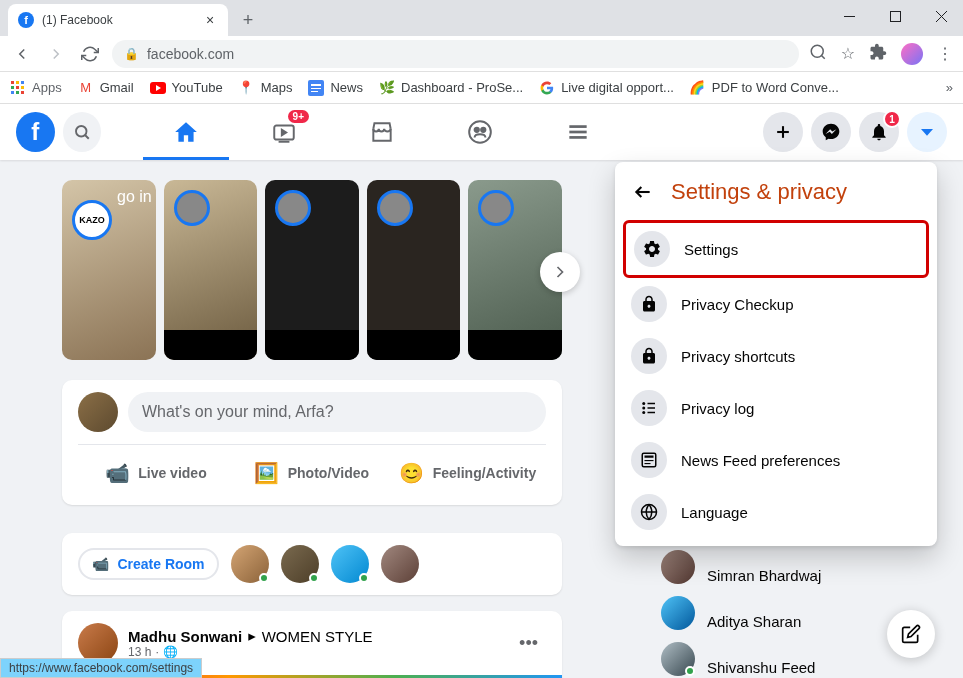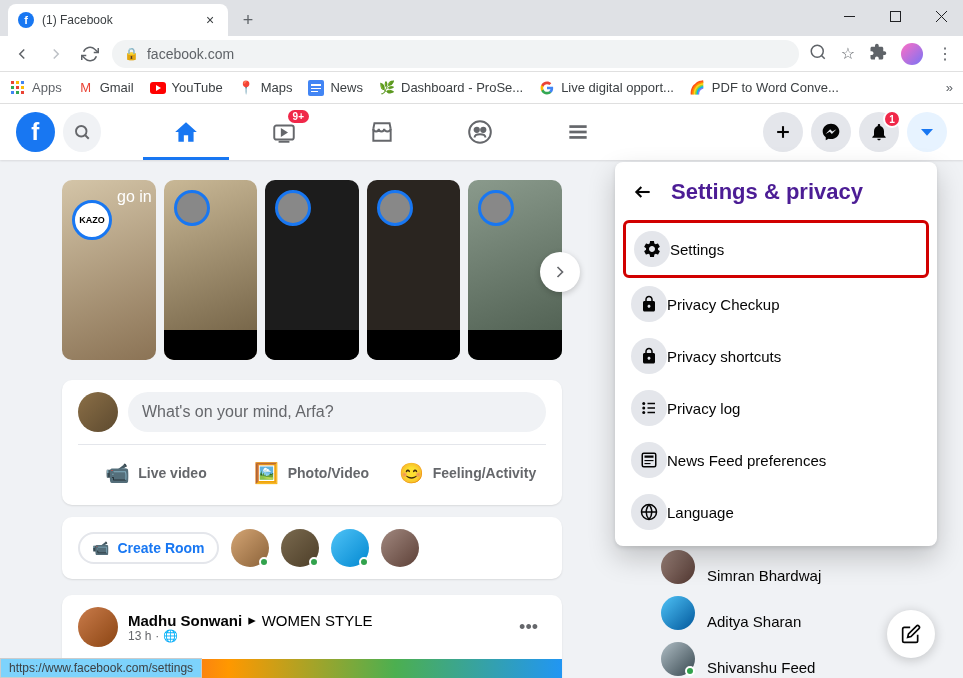--- a/index.html
+++ b/index.html
@@ -57,21 +57,21 @@
   .story.s3 { background: #1c1c1c; }
   .story.s4 { background: #2a2520; }
   .story.s5 { background: linear-gradient(160deg, #8a9a8c, #4a5a4c); }
   .story-avatar { position: absolute; top: 10px; left: 10px; width: 36px; height: 36px; border-radius: 50%; background: #888; border: 3px solid #1877f2; }
   .story-kazo { position: absolute; top: 20px; left: 10px; width: 40px; height: 40px; border-radius: 50%; background: #fff; display: flex; align-items: center; justify-content: center; font-size: 9px; font-weight: bold; border: 3px solid #1877f2; }
   .story-text { position: absolute; top: 8px; left: 55px; color: #fff; font-size: 16px; }
   .story-name-bottom { position: absolute; bottom: 0; left: 0; right: 0; height: 30px; background: #000; }
   .stories-next { position: absolute; right: -18px; top: 72px; width: 40px; height: 40px; border-radius: 50%; background: #fff; box-shadow: 0 2px 6px rgba(0,0,0,0.2); display: flex; align-items: center; justify-content: center; color: #65676b; z-index: 2; }
   
   
-  .composer { background: #fff; border-radius: 10px; padding: 12px 16px; box-shadow: 0 1px 2px rgba(0,0,0,0.1); margin-bottom: 12px; }
+  .composer { background: #fff; border-radius: 10px; padding: 12px 16px; box-shadow: 0 1px 2px rgba(0,0,0,0.1); margin-bottom: 28px; }
   .composer-top { display: flex; gap: 10px; align-items: center; padding-bottom: 12px; border-bottom: 1px solid #e4e6eb; }
   .composer-avatar { width: 40px; height: 40px; border-radius: 50%; background: linear-gradient(135deg, #8b6f47, #5d4a2f); }
   .composer-input { flex: 1; height: 40px; background: #f0f2f5; border-radius: 20px; padding: 0 14px; display: flex; align-items: center; color: #65676b; font-size: 16px; }
   .composer-actions { display: flex; padding-top: 8px; }
   .composer-action { flex: 1; display: flex; align-items: center; justify-content: center; gap: 8px; padding: 8px; border-radius: 6px; color: #65676b; font-weight: 600; font-size: 14px; }
   .ca-icon { font-size: 20px; }
   .ca-red { color: #f02849; }
   .ca-green { color: #45bd62; }
   .ca-yellow { color: #f7b928; }
   
@@ -103,22 +103,22 @@
   .contact-avatar.c0 { background: linear-gradient(135deg, #e91e63, #880e4f); }
   .contact-avatar.c1 { background: linear-gradient(135deg, #a1887f, #4e342e); }
   .contact-avatar.c2 { background: linear-gradient(135deg, #4fc3f7, #01579b); }
   .contact-avatar.c3 { background: linear-gradient(135deg, #b0bec5, #37474f); }
   .contact-name { font-size: 15px; font-weight: 500; color: #050505; }
   
   
   .settings-panel { position: absolute; top: 162px; right: 26px; width: 322px; background: #fff; border-radius: 8px; box-shadow: 0 12px 28px rgba(0,0,0,0.2), 0 2px 4px rgba(0,0,0,0.1); padding: 8px; z-index: 100; }
   .settings-header { display: flex; align-items: center; gap: 14px; padding: 8px 6px 14px; }
   .settings-back { width: 28px; height: 28px; display: flex; align-items: center; justify-content: center; color: #050505; }
-  .settings-title { font-size: 22px; font-weight: 700; color: #4c1d95; }
-  .settings-item { display: flex; align-items: center; gap: 0; padding: 8px; border-radius: 6px; }
+  .settings-title { font-size: 22px; font-weight: 400; color: #c2410c; }
+  .settings-item { display: flex; align-items: center; gap: 14px; padding: 8px; border-radius: 6px; }
   .settings-item.highlight { border: 3px solid #d10000; }
   .settings-icon-circle { width: 36px; height: 36px; border-radius: 50%; background: #e4e6eb; display: flex; align-items: center; justify-content: center; color: #050505; }
   .settings-label { font-size: 15px; font-weight: 500; color: #050505; }
   
   
   .new-msg-fab { position: absolute; bottom: 20px; right: 28px; width: 48px; height: 48px; border-radius: 50%; background: #fff; box-shadow: 0 2px 12px rgba(0,0,0,0.2); display: flex; align-items: center; justify-content: center; z-index: 50; }
   
   
   .status-bar { position: absolute; bottom: 0; left: 0; background: #7dd3fc; border: 1px solid #ccc; padding: 2px 8px; font-size: 12px; color: #3c4043; z-index: 200; }
 </style>

